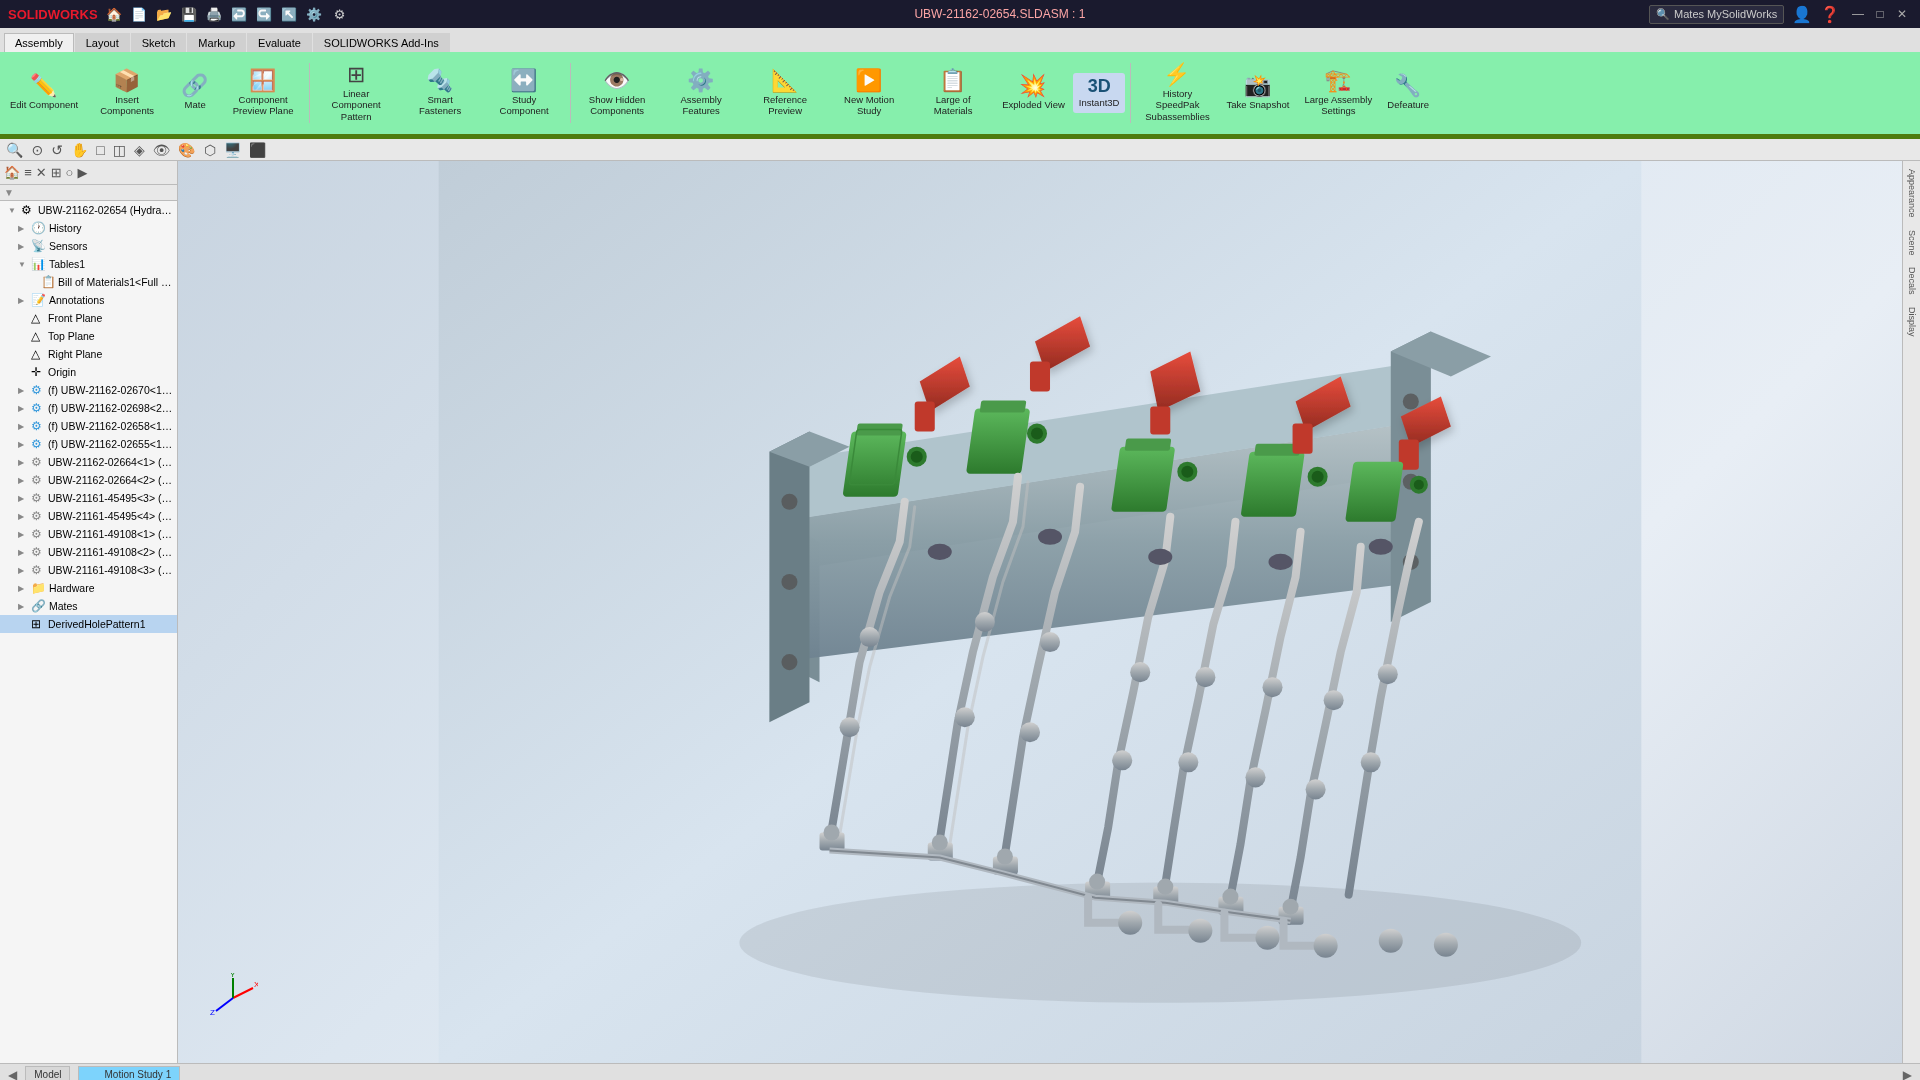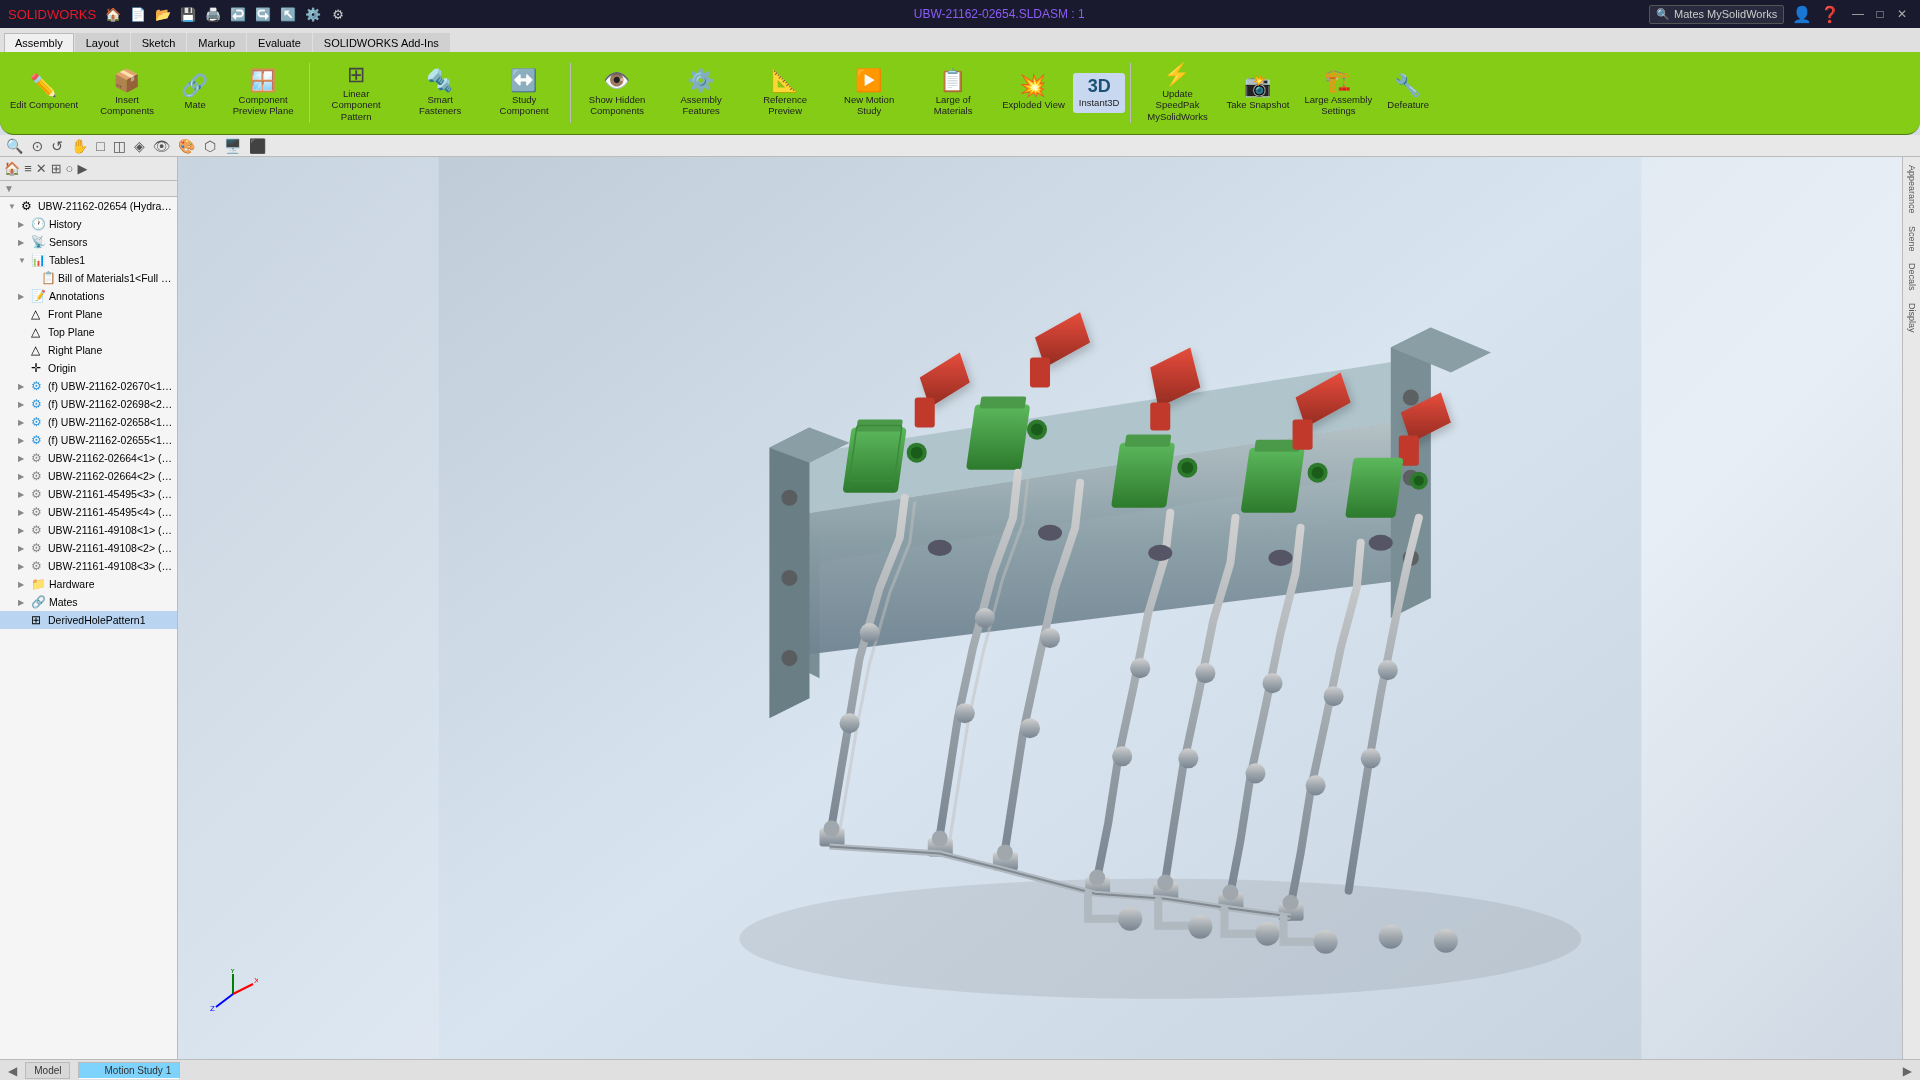--- a/index.html
+++ b/index.html
@@ -2,27 +2,27 @@
 <html><head>
   <meta charset="utf-8">
   <style>
     * { margin: 0; padding: 0; box-sizing: border-box; }
     body { font-family: 'Segoe UI', Arial, sans-serif; font-size: 11px; background: #d6dce4; width: 1920px; height: 1080px; overflow: hidden; }
 
     
     #titlebar {
       display: flex; align-items: center; background: #1a1a2e; height: 28px; color: #ccc; padding: 0 8px;
     }
-    #titlebar .title-text { flex: 1; text-align: center; font-size: 12px; color: #8b5cf6; }
+    #titlebar .title-text { flex: 1; text-align: center; font-size: 12px; color: #fca5a5; }
     #titlebar .win-controls { display: flex; gap: 2px; }
     #titlebar .win-btn { width: 20px; height: 20px; display: flex; align-items: center; justify-content: center; cursor: pointer; color: #aaa; font-size: 12px; }
     #titlebar .search-bar { display: flex; align-items: center; background: #2a2a3e; border: 1px solid #555; padding: 2px 6px; border-radius: 2px; color: #ccc; font-size: 11px; gap: 4px; }
 
     
-    #ribbon { background: #84cc16; border-bottom: 1px solid #4d7c0f; border-radius: 14px; }
+    #ribbon { background: #86efac; border-bottom: 5px solid #4d7c0f; }
     #ribbon-tabs { display: flex; background: #e0e0e0; height: 24px; align-items: flex-end; padding-left: 4px; }
     #ribbon-tabs .tab { padding: 3px 10px; font-size: 11px; cursor: pointer; border: 1px solid transparent; border-bottom: none; background: #d0d0d0; margin-right: 1px; }
     #ribbon-tabs .tab.active { background: #f0f0f0; border-color: #bbb; color: #000; }
     #ribbon-content { display: flex; align-items: center; padding: 2px 4px; gap: 2px; min-height: 82px; }
     .ribbon-group { display: flex; flex-direction: column; align-items: center; min-width: 50px; cursor: pointer; padding: 4px 6px; border-radius: 3px; }
     .ribbon-group .icon { font-size: 22px; color: #444; line-height: 1; }
     .ribbon-group .label { font-size: 9.5px; text-align: center; color: #222; margin-top: 2px; max-width: 70px; word-wrap: break-word; line-height: 1.2; }
     .ribbon-separator { width: 1px; height: 60px; background: #bbb; margin: 0 3px; }
     .ribbon-group.highlighted { background: #c8d8f0; }
 
@@ -63,21 +63,21 @@
 
     
     #quickaccess { display: flex; align-items: center; gap: 3px; }
     .qa-btn { width: 22px; height: 22px; display: flex; align-items: center; justify-content: center; cursor: pointer; color: #ccc; font-size: 13px; }
   </style>
 </head>
 <body>
 
 <div id="titlebar">
   <div style="display:flex;align-items:center;gap:6px;">
-    <span style="color:#e8192c;font-weight:normal;font-size:13px;">SOLIDWORKS</span>
+    <span style="color:#e8192c;font-weight:bold;font-size:13px;">SOLIDWORKS</span>
     <div id="quickaccess">
       <span class="qa-btn">🏠</span>
       <span class="qa-btn">📄</span>
       <span class="qa-btn">📂</span>
       <span class="qa-btn">💾</span>
       <span class="qa-btn">🖨️</span>
       <span class="qa-btn">↩️</span>
       <span class="qa-btn">↪️</span>
       <span class="qa-btn">↖️</span>
       <span class="qa-btn">⚙️</span>
@@ -182,21 +182,21 @@
 
     <div class="ribbon-group highlighted" style="background:#c8d8f0;border-radius:3px;">
       <span class="icon" style="font-size:18px;font-weight:bold;color:#1a5276;">3D</span>
       <span class="label">Instant3D</span>
     </div>
 
     <div class="ribbon-separator"></div>
 
     <div class="ribbon-group">
       <span class="icon">⚡</span>
-      <span class="label">Update SpeedPak MySolidWorks</span>
+      <span class="label">History SpeedPak Subassemblies</span>
     </div>
 
     <div class="ribbon-group">
       <span class="icon">📸</span>
       <span class="label">Take Snapshot</span>
     </div>
 
     <div class="ribbon-group">
       <span class="icon">🏗️</span>
       <span class="label">Large Assembly Settings</span>

